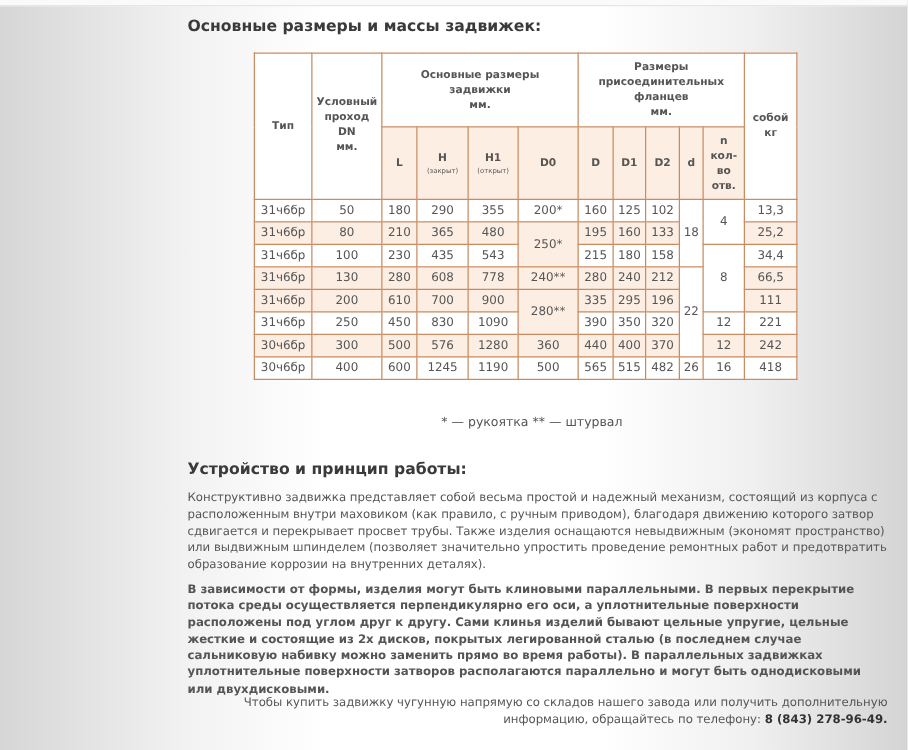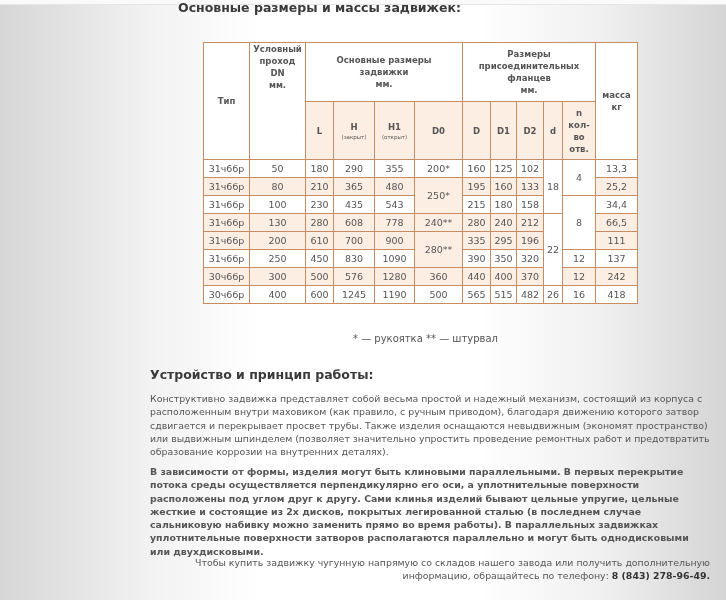--- a/index.html
+++ b/index.html
@@ -9,21 +9,21 @@
     font-family: "DejaVu Sans", sans-serif;
     color: #555;
     position: relative;
   }
   .topstrip { position: absolute; left: 0; top: 0; width: 726px; height: 4px; background: #fafafa; border-bottom: 1px solid #e6e6e6; }
   .content { position: absolute; left: 150px; top: 0; width: 560px; }
   h2 {
     margin: 0; font-size: 12.5px; font-weight: bold; color: #3a3a3a;
     font-family: "DejaVu Sans", sans-serif;
   }
-  .h-sizes { position: absolute; left: 0; top: 0; margin-left: 28px; }
+  .h-sizes { position: absolute; left: 0; top: 13px; }
   table.spec {
     position: absolute; left: 53px; top: 42px;
     border-collapse: collapse;
     font-size: 9.5px; color: #555;
     background: #fff;
   }
   table.spec td, table.spec th {
     border: 1px solid #c98c62;
     text-align: center; vertical-align: middle;
     padding: 0; line-height: 12px;
@@ -60,39 +60,39 @@
         <col style="width:28px">
         <col style="width:26px">
         <col style="width:27px">
         <col style="width:19px">
         <col style="width:33px">
         <col style="width:42px">
     </colgroup>
     <tbody>
         <tr style="height:59px">
       <th rowspan="2"><span>Тип</span></th>
-      <th rowspan="2" style="vertical-align:top;">
+      <th rowspan="2" style="vertical-align:top;padding-top:33px">
         <div>Условный</div>
             <div>проход</div>
             <div>DN</div>
             <div>мм.</div>
       </th>
       <th colspan="4">
         <div>Основные размеры</div>
             <div>задвижки</div>
             <div>мм.</div>
       </th>
       <th colspan="5">
         <div>Размеры</div>
             <div>присоединительных</div>
             <div>фланцев</div>
             <div>мм.</div>
       </th>
       <th rowspan="2">
-        <div>масса</div>
+        <div>собой</div>
             <div>кг</div>
       </th>
     </tr>
     <tr style="height:58px">
       <th class="sub">L</th>
       <th class="sub">
             <div>H</div>
             <small>(закрыт)</small>
           </th>
       <th class="sub">
@@ -178,21 +178,21 @@
     <tr class="body">
       <td class="s">31ч6бр</td>
       <td class="s">250</td>
       <td class="s">450</td>
       <td class="s">830</td>
       <td class="s">1090</td>
       <td class="s">390</td>
       <td class="s">350</td>
       <td class="s">320</td>
       <td class="s">12</td>
-      <td class="s">137</td>
+      <td class="s">221</td>
     </tr>
     <tr class="body alt">
       <td class="s">30ч6бр</td>
       <td class="s">300</td>
       <td class="s">500</td>
       <td class="s">576</td>
       <td class="s">1280</td>
       <td class="s">360</td>
       <td class="s">440</td>
       <td class="s">400</td>

